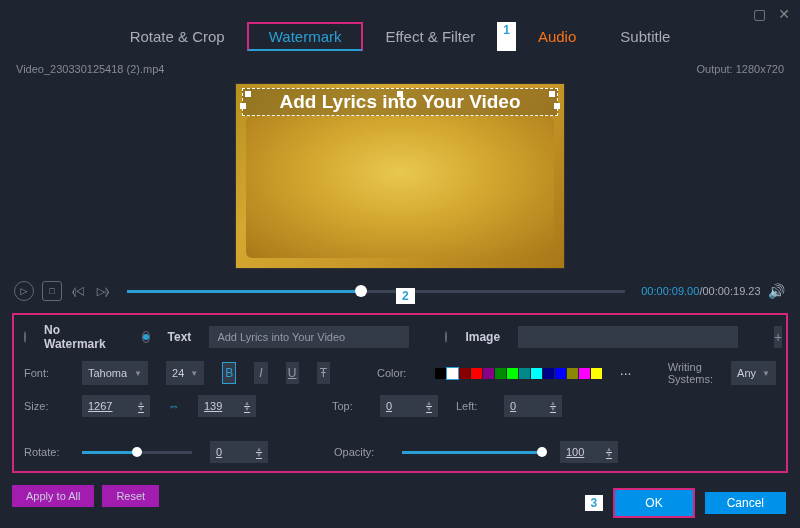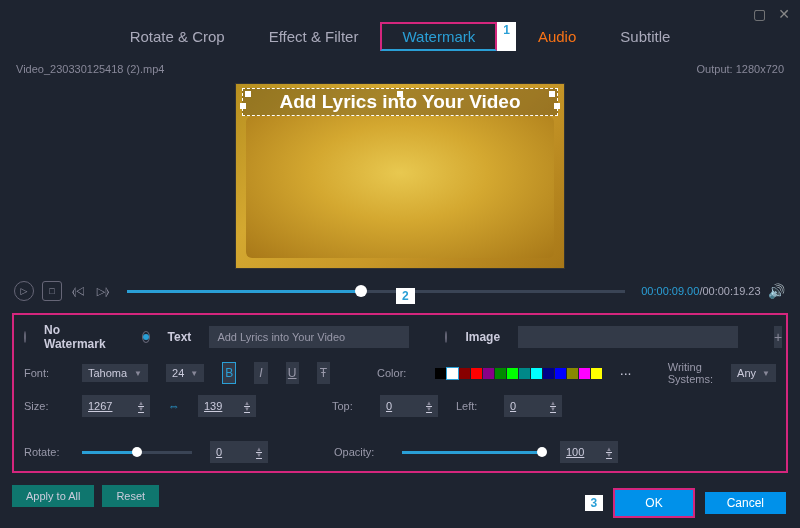--- a/index.html
+++ b/index.html
@@ -34,52 +34,52 @@
 .panel { margin: 6px 12px; border: 2px solid #d4267d; padding: 8px 10px; position: relative; }
 .row { display: flex; align-items: center; gap: 18px; margin-bottom: 10px; }
 .row:last-child { margin-bottom: 0; margin-top: 24px; }
 .radio { width: 12px; height: 12px; border: 1px solid #667; border-radius: 50%; display: inline-flex; align-items: center; justify-content: center; cursor: pointer; }
 .radio.checked::after { content: ''; width: 6px; height: 6px; background: #2a9fd6; border-radius: 50%; }
 .radio-label { font-size: 12px; font-weight: bold; color: #ccd; }
 .text-input { flex: 0 0 200px; background: #333a48; border: none; color: #99a; padding: 4px 8px; font-size: 11px; height: 22px; }
 .text-input.wide { flex: 0 0 220px; }
 .add-btn { width: 24px; height: 22px; background: #333a48; color: #889; display: flex; align-items: center; justify-content: center; cursor: pointer; font-size: 14px; }
 .label { font-size: 11px; color: #99a; min-width: 40px; }
-.select { background: #333a48; color: #ccd; padding: 3px 6px; font-size: 11px; height: 18px; display: flex; align-items: center; justify-content: space-between; cursor: pointer; }
+.select { background: #333a48; color: #ccd; padding: 3px 6px; font-size: 11px; height: 24px; display: flex; align-items: center; justify-content: space-between; cursor: pointer; }
 .select .caret { font-size: 8px; color: #889; margin-left: 6px; }
 .spinner { background: #333a48; color: #ccd; padding: 3px 6px; font-size: 11px; height: 22px; width: 58px; display: flex; align-items: center; justify-content: space-between; text-decoration: underline; }
 .spinner .arrows { display: flex; flex-direction: column; font-size: 6px; line-height: 6px; color: #889; cursor: pointer; }
 .style-btn { width: 24px; height: 22px; background: #333a48; color: #99a; display: flex; align-items: center; justify-content: center; cursor: pointer; font-size: 12px; }
 .style-btn.active { border: 1px solid #2a9fd6; color: #2a9fd6; }
 .swatches { display: flex; gap: 1px; }
 .swatch { width: 11px; height: 11px; cursor: pointer; }
 .link-icon { color: #2a9fd6; font-size: 12px; cursor: pointer; }
 .slider-track { height: 3px; background: #3a4455; position: relative; }
 .slider-fill { position: absolute; left: 0; top: 0; bottom: 0; background: #2a9fd6; }
 .slider-thumb { position: absolute; top: -4px; width: 10px; height: 10px; background: #fff; border-radius: 50%; margin-left: -5px; }
 .bottom-btns { display: flex; gap: 8px; padding: 6px 12px; }
-.btn-gray { background: #0f766e; color: #ccd; padding: 5px 14px; font-size: 11px; cursor: pointer; border: none; }
+.btn-gray { background: #a21caf; color: #ccd; padding: 5px 14px; font-size: 11px; cursor: pointer; border: none; }
 .footer { position: absolute; bottom: 10px; right: 14px; display: flex; gap: 10px; align-items: center; }
 .btn-ok { background: #0091ea; color: #fff; padding: 6px 30px; font-size: 12px; cursor: pointer; border: 2px solid #d4267d; }
 .btn-cancel { background: #0091ea; color: #fff; padding: 4px 22px; font-size: 12px; cursor: pointer; border: none; }
 .tab-highlight { border: 2px solid #d4267d; padding: 4px 20px !important; }
 .badge-2 { position: absolute; left: 396px; top: 288px; }
 </style>
 </head>
 <body>
 
 <div class="window-controls">
   <span>▢</span>
   <span>✕</span>
 </div>
 
 <div class="tabs">
   <div class="tab">Rotate &amp; Crop</div>
+  <div class="tab active tab-highlight">Watermark</div>
   <div class="tab">Effect &amp; Filter</div>
-  <div class="tab active tab-highlight">Watermark</div>
   <span class="badge">1</span>
   <div class="tab" style="color:#f97316">Audio</div>
   <div class="tab">Subtitle</div>
 </div>
 
 <div class="info-bar">
   <div class="center">Video_230330125418 (2).mp4</div>
   <div>
     <span>Output: </span><span>1280x720</span>
   </div>

